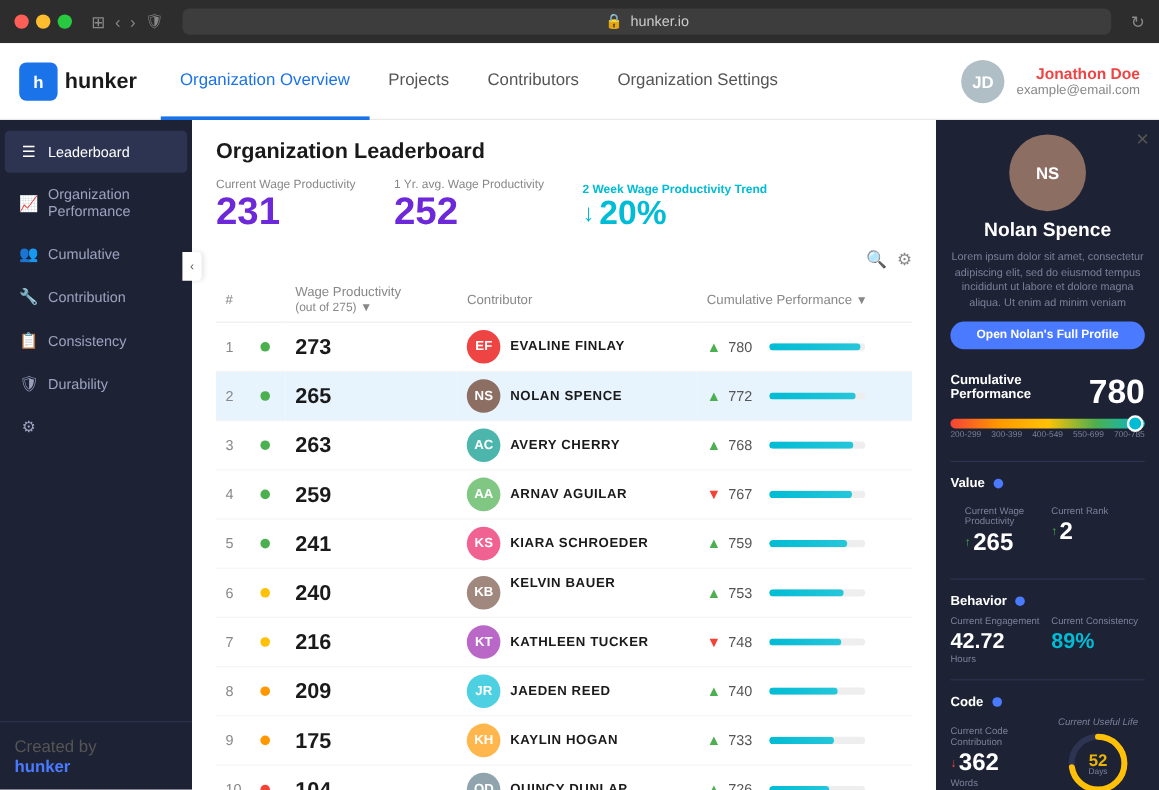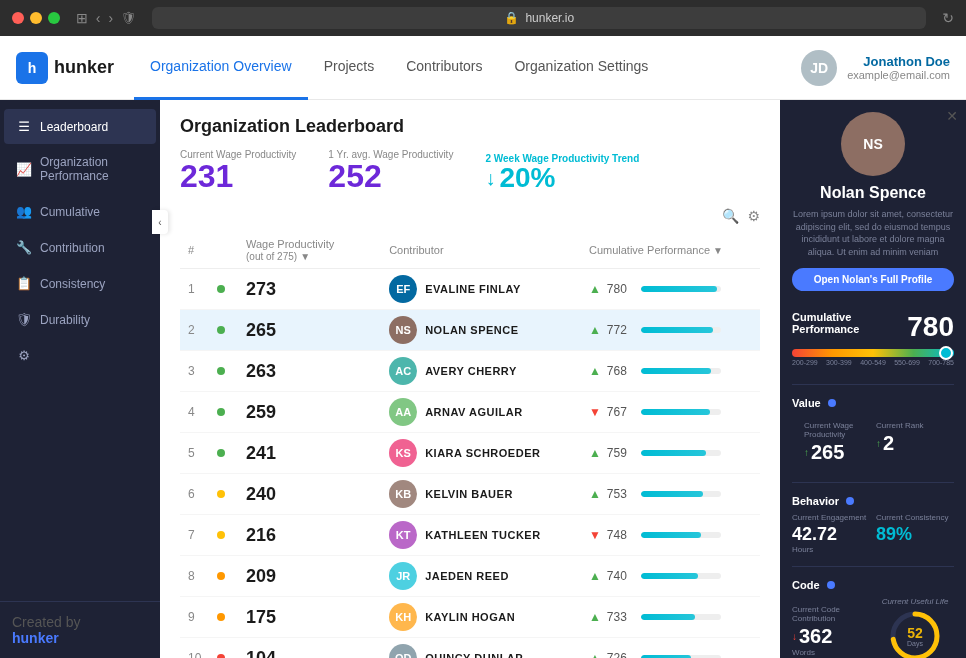--- a/index.html
+++ b/index.html
@@ -60,21 +60,21 @@
       font-size: 14px;
       color: #555;
       cursor: pointer;
       border-bottom: 3px solid transparent;
       font-weight: 500;
     }
     .nav-tab.active { color: #1a73e8; border-bottom-color: #1a73e8; }
     .nav-right { margin-left: auto; display: flex; align-items: center; gap: 10px; }
     .user-avatar { width: 36px; height: 36px; border-radius: 50%; background: #ccc; overflow: hidden; }
     .user-info { text-align: right; }
-    .user-name { font-size: 13px; font-weight: 600; color: #0369a1; }
+    .user-name { font-size: 13px; font-weight: 600; color: #ef4444; }
     .user-email { font-size: 11px; color: #888; }
 
     
     .main-content { display: flex; flex: 1; overflow: hidden; }
 
     
     .sidebar {
       width: 160px;
       background: #1e2235;
       display: flex;
@@ -198,21 +198,21 @@
     .circular-progress { position: relative; width: 56px; height: 56px; }
     .circular-inner { position: absolute; inset: 0; display: flex; flex-direction: column; align-items: center; justify-content: center; }
     .circular-num { font-size: 14px; font-weight: 700; color: #eab308; line-height: 1; }
     .circular-unit { font-size: 7px; color: #7a8099; }
     .rp-close-x { position: absolute; right: 8px; top: 8px; color: #555; font-size: 14px; cursor: pointer; }
     .info-dot { width: 8px; height: 8px; border-radius: 50%; background: #4a7aff; display: inline-block; margin-left: 3px; }
 
     .avatar-placeholder { width: 100%; height: 100%; display: flex; align-items: center; justify-content: center; font-size: 11px; font-weight: 600; color: white; }
 
     
-    .av-1 { background: #0369a1; }
+    .av-1 { background: #ef4444; }
     .av-2 { background: #8d6e63; }
     .av-3 { background: #4db6ac; }
     .av-4 { background: #81c784; }
     .av-5 { background: #f06292; }
     .av-6 { background: #a1887f; }
     .av-7 { background: #ba68c8; }
     .av-8 { background: #4dd0e1; }
     .av-9 { background: #ffb74d; }
     .av-10 { background: #90a4ae; }
   </style>
@@ -455,21 +455,21 @@
             <div class="perf-bar" style="width:82%;"></div>
           </div>
         </div>
       </td>
     </tr>
             <tr>
       <td class="rank-cell">6</td>
       <td><span class="dot dot-yellow"></span></td>
       <td class="wage-cell">240</td>
       <td>
-        <div style="display:flex; align-items:center; gap:8px;">
+        <div style="display:flex; gap:8px;">
           <div class="contributor-avatar av-6">
             <span class="avatar-placeholder">KB</span>
           </div>
           <span class="contributor-name">KELVIN BAUER</span>
         </div>
       </td>
       <td>
         <div class="perf-cell">
           <span class="perf-arrow up">▲</span>
           <span class="perf-num">753</span>

